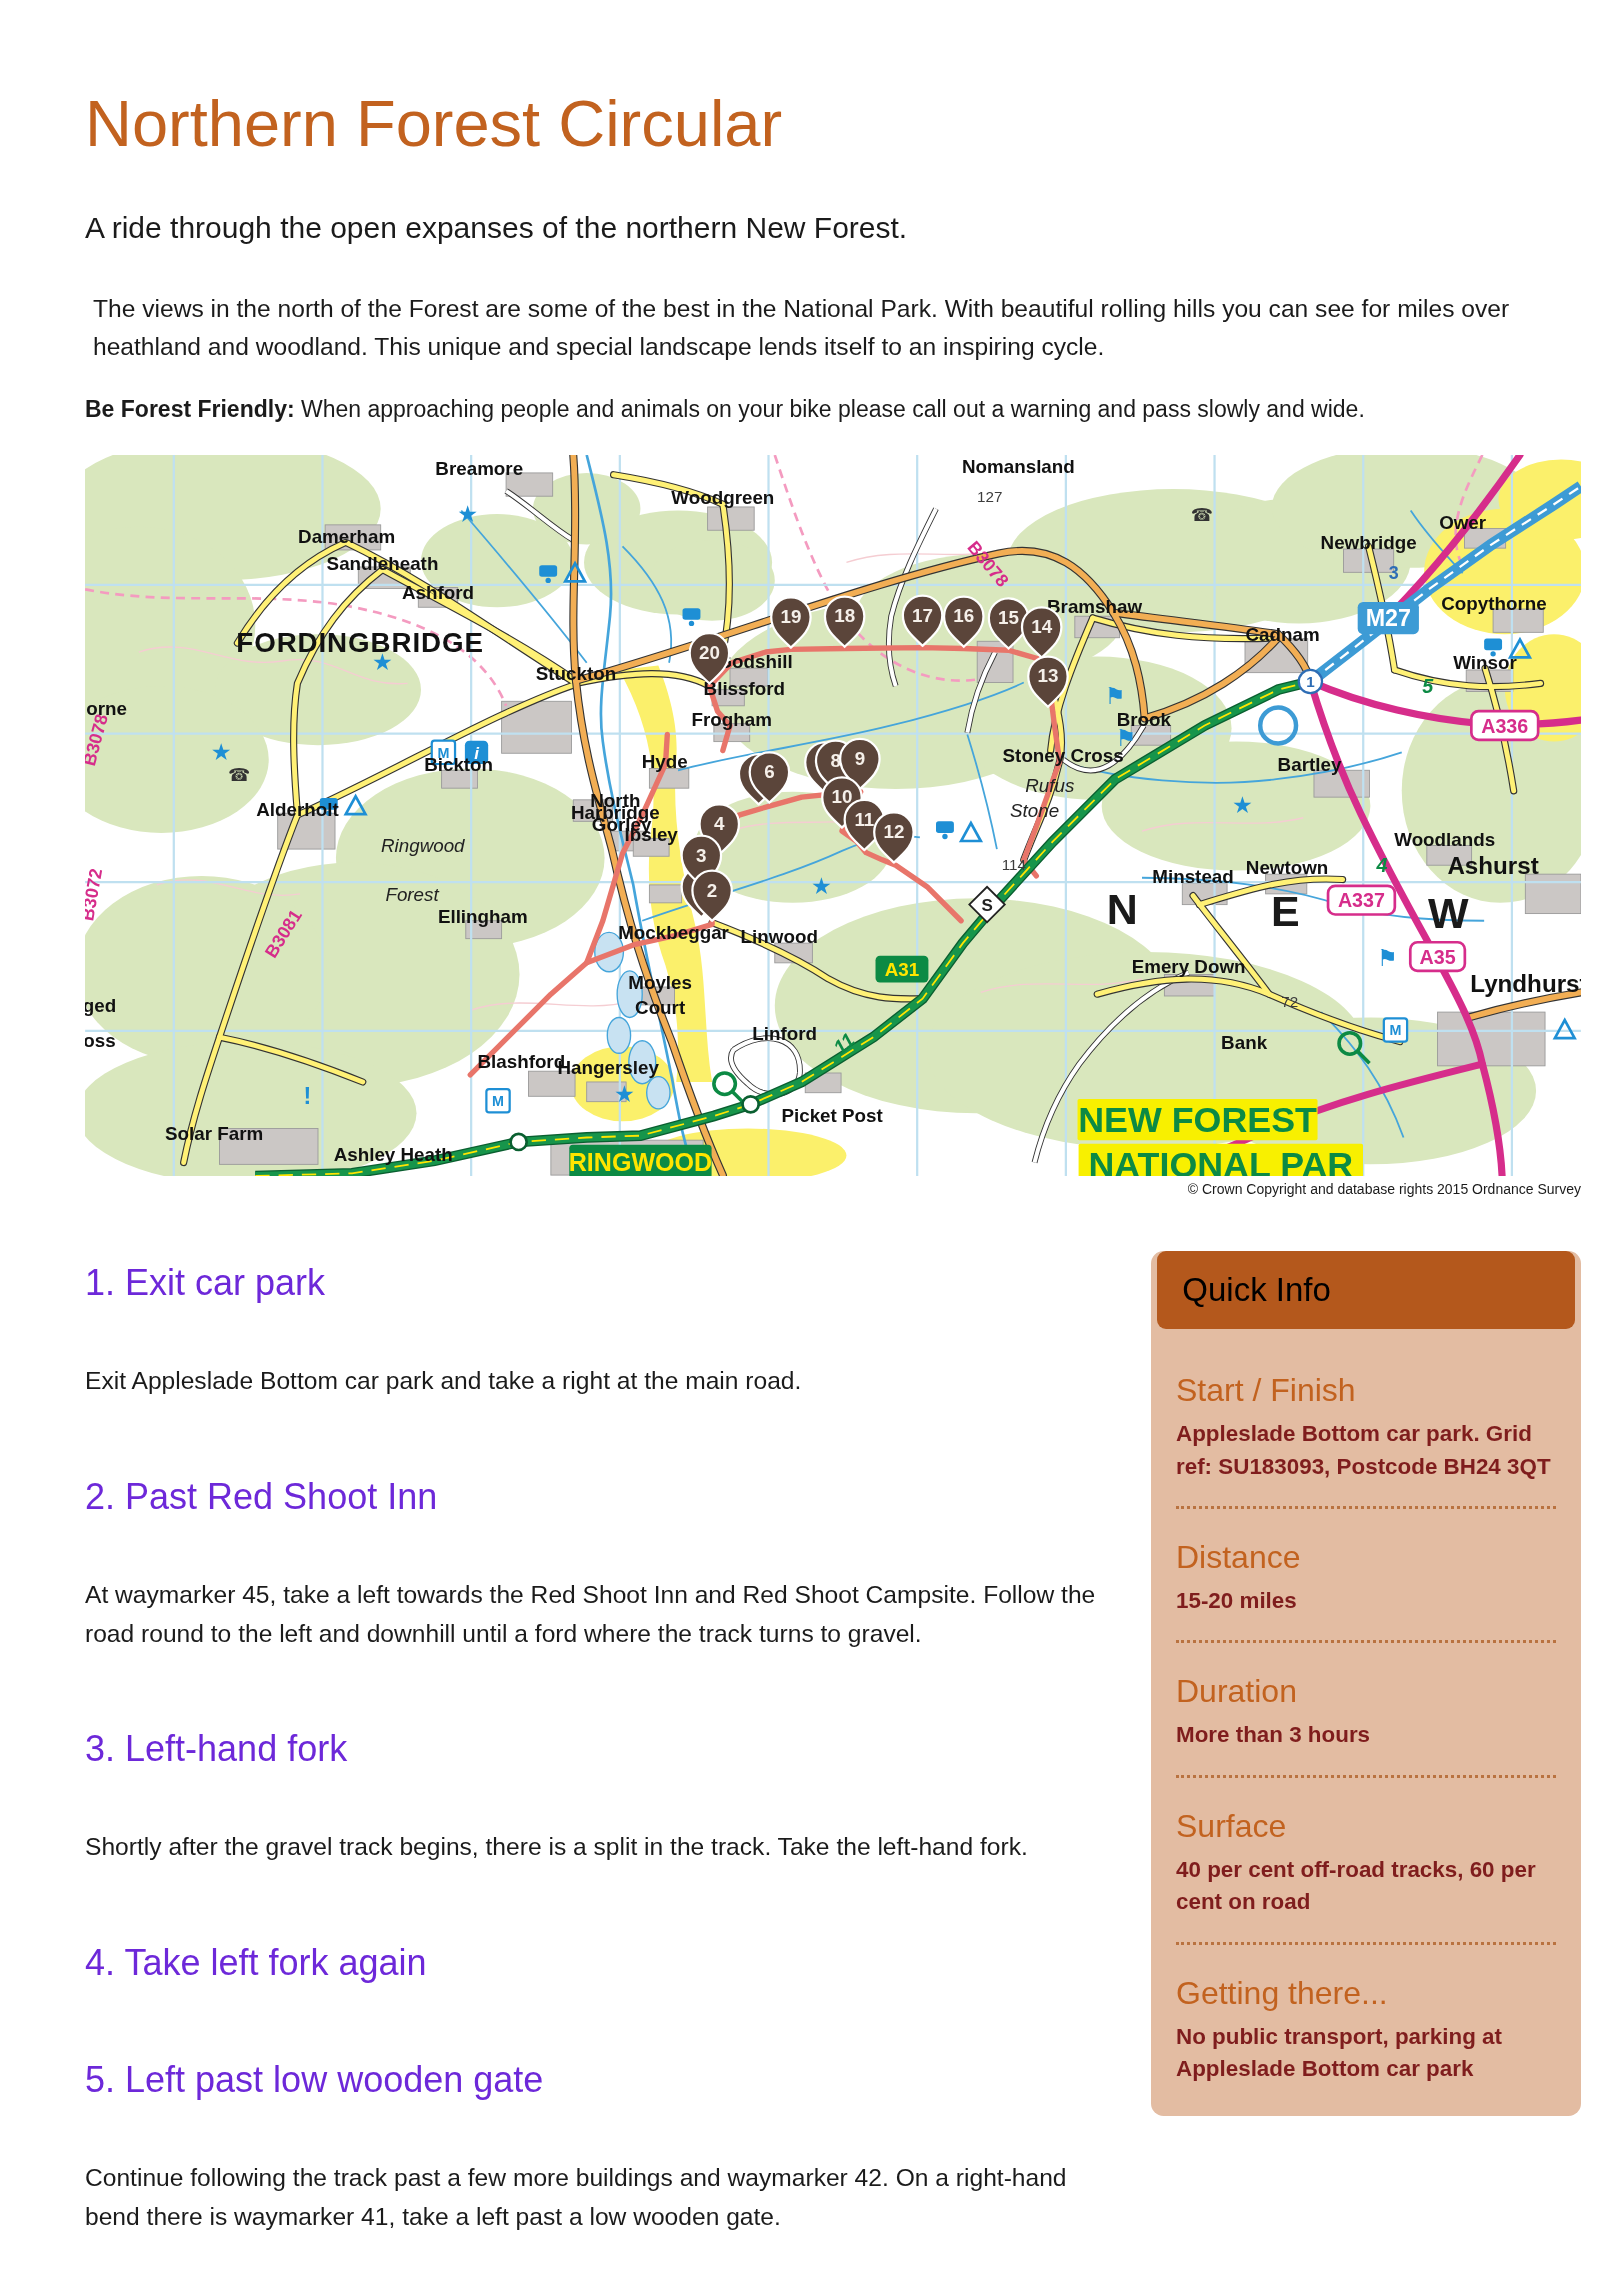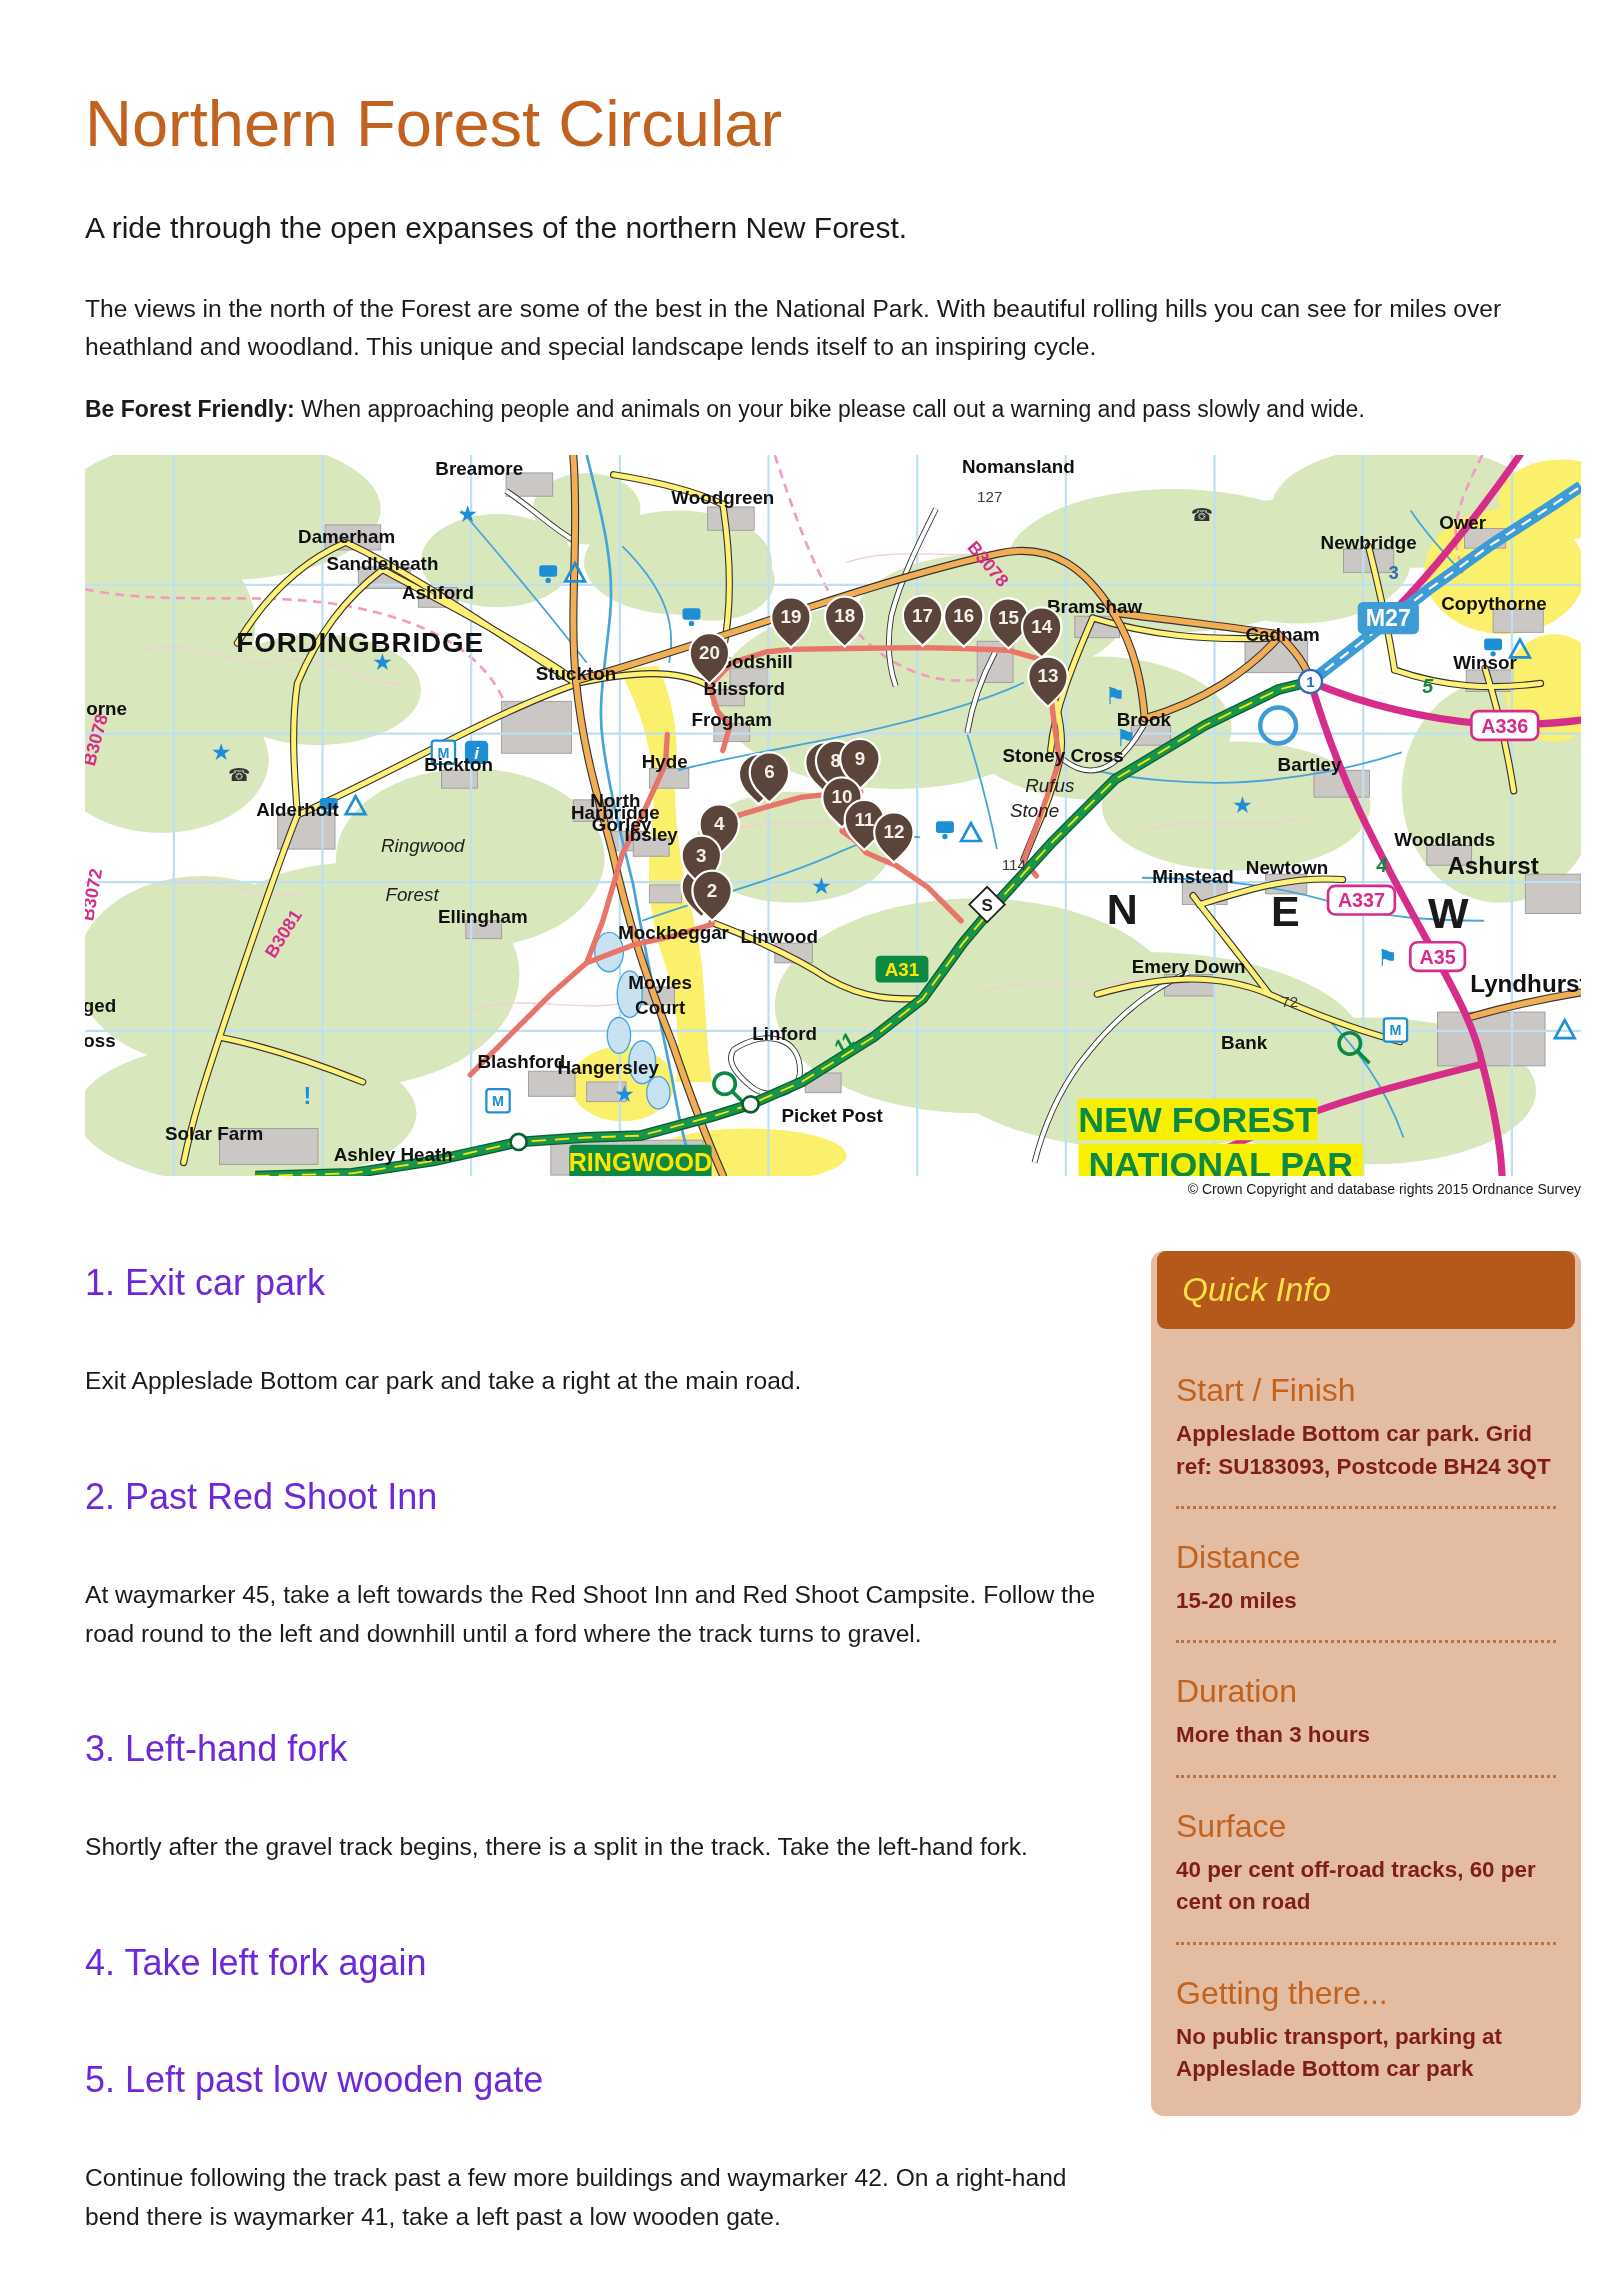--- a/index.html
+++ b/index.html
@@ -1,33 +1,33 @@
 <!DOCTYPE html>
 <html style="font-size:14.3px"><head>
 <meta charset="utf-8">
 <style>
   html,body{margin:0;padding:0;background:#ffffff;}
   .page{width:1622px;min-height:2293px;background:#fff;font-family:"Liberation Sans",sans-serif;color:#1b1b1b;overflow:hidden;}
   .content{padding:0 41px 54px 85px;}
   .title{font-size:65px;color:#C2621F;font-weight:400;margin:0;padding-top:86px;letter-spacing:0;}
   .subtitle{font-size:30px;margin:50px 0 0 0;}
-  .intro{font-size:24.6px;line-height:1.55;margin:45px 0 0 0;max-width:1469px;}
+  .intro{font-size:24.6px;line-height:1.55;margin:45px 0 0 8px;max-width:1469px;}
   .friendly{font-size:23px;line-height:1.55;margin:26px 0 0 0;}
   .friendly b{font-weight:bold;}
   .mapwrap{margin-top:27px;width:1496px;}
   svg.map{display:block;background:#fff;}
   .caption{font-size:14px;text-align:right;margin:5.4px 0 0 0;width:1496px;}
   .cols{display:flex;margin-top:47px;width:1496px;}
   .leftcol{width:1014px;flex:0 0 auto;}
   .rightcol{width:430px;flex:0 0 auto;margin-left:52px;}
   .step h2{font-size:36px;font-weight:400;color:#6d28d9;margin:75px 0 0 0;}
   .step:first-child h2{margin-top:18px;}
   .step p{font-size:24.6px;line-height:1.6;margin:57px 0 0 0;}
   .qi{background:#E3BCA2;border-radius:12.5px;}
-  .qi-header{background:#B4581C;border-radius:9px;margin:6.3px;padding:20px 25px;color:#fde047;font-size:33px;font-style:italic;}
+  .qi-header{background:#B4581C;border-radius:9px;margin:6.3px;padding:20px 25px;color:#000000;font-size:33px;}
   .qi-body{padding:7.2px 25px 30px 25px;}
   .qi-sec h3{font-size:32px;font-weight:400;color:#C2621F;margin:30px 0 0 0;}
   .qi-sec p{font-size:22.4px;font-weight:bold;color:#7f1d1d;line-height:1.45;margin:9px 0 0 0;}
   .qi-sec .dots{border-bottom:3.6px dotted #B97240;margin-top:23px;}
   .qi-sec:last-child .dots{display:none;}
   
   text{font-family:"Liberation Sans",sans-serif;}
   .lbl-place{font-size:21px;font-weight:bold;fill:#111;text-anchor:middle;}
   .lbl-place-lg{font-size:31px;font-weight:bold;fill:#111;text-anchor:middle;letter-spacing:1px;}
   .lbl-place-xl{font-size:27px;font-weight:bold;fill:#111;text-anchor:middle;}

